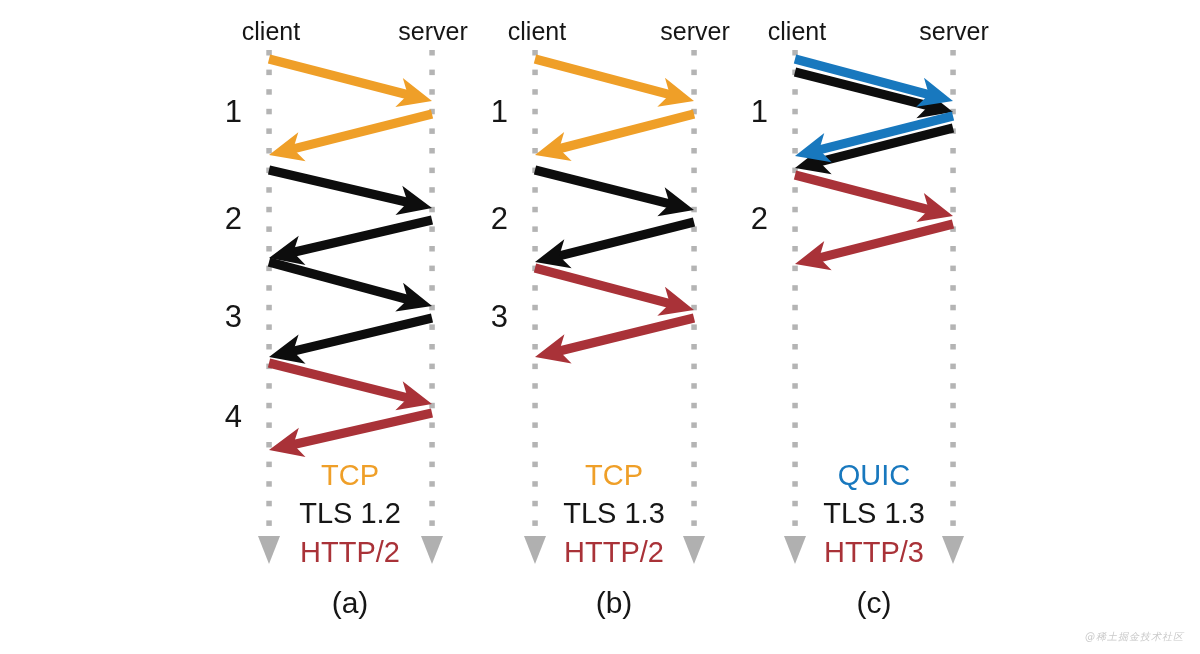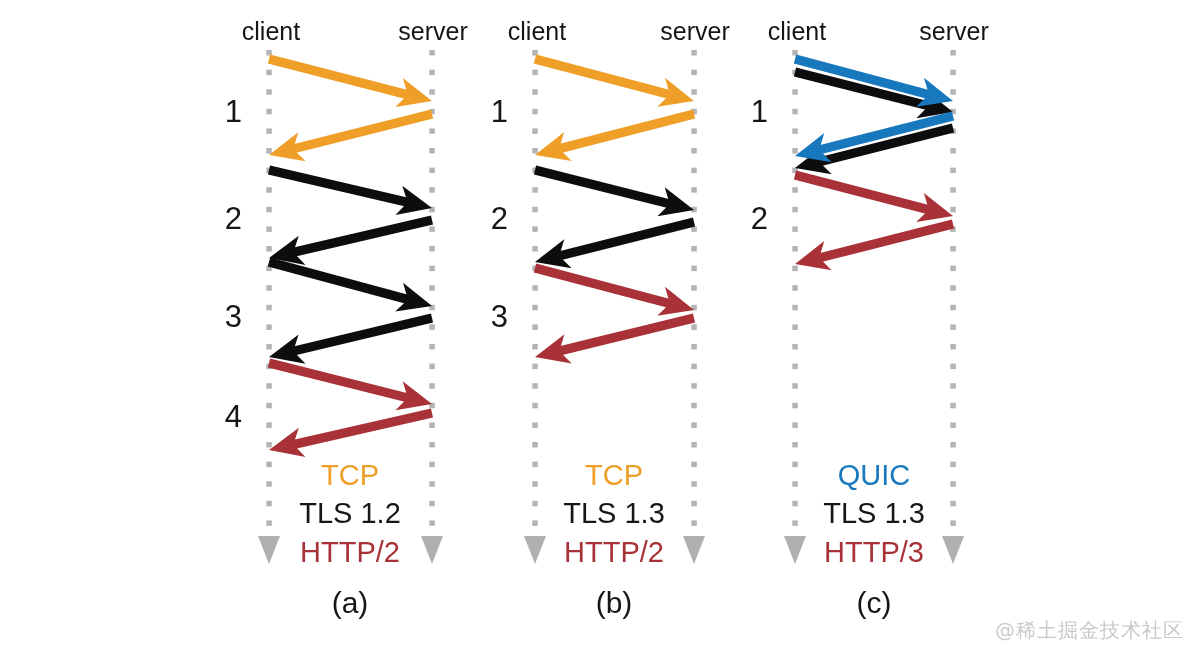--- a/index.html
+++ b/index.html
@@ -44,25 +44,26 @@
   .panel-letter {
     font-family: "Liberation Sans", "DejaVu Sans", sans-serif;
     font-size: 30px;
     fill: #161616;
   }
   .watermark {
     position: absolute;
     right: 16px;
     bottom: 10px;
     font-family: "DejaVu Sans", sans-serif;
-    font-size: 20px;
+    font-size: 10px;
     color: #c9c9c9;
     letter-spacing: 1px;
     user-select: none;
     white-space: nowrap;
+    font-style: italic;
   }
 </style>
 </head>
 <body>
 
 <div id="stage">
   <svg class="diagram" viewBox="0 0 1200 654">
     <defs></defs>
     <g id="svg-root">
         <g>

